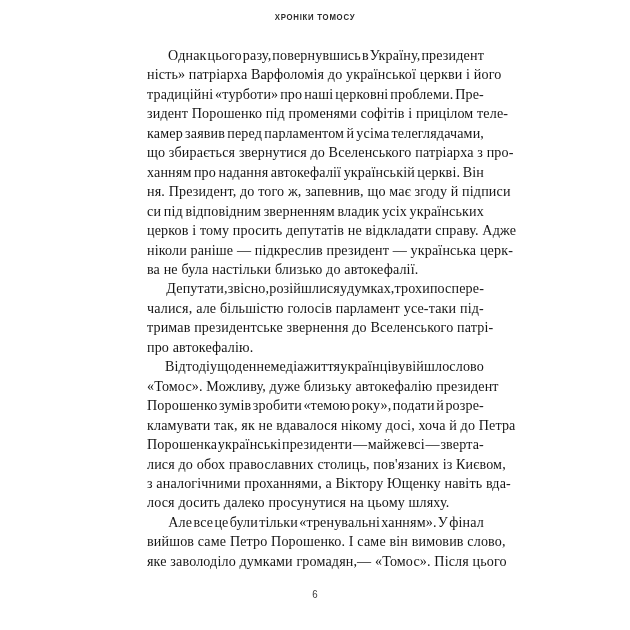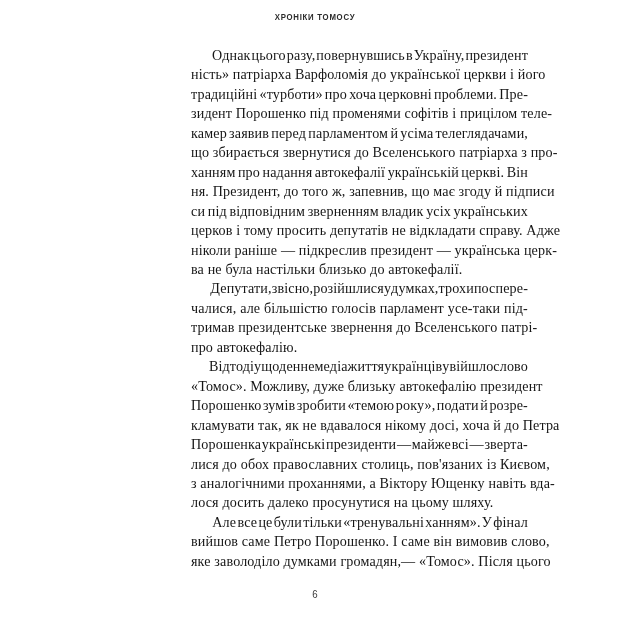--- a/index.html
+++ b/index.html
@@ -35,21 +35,20 @@
     color: #2b2b2b;
     transform: scaleX(0.82);
     transform-origin: center center;
     white-space: nowrap;
   }
   .text-block {
     position: absolute;
     left: 147px;
     top: 46px;
     width: 337px;
-    margin-left: 44px;
   }
   .para {
     margin: 0;
   }
   .line {
     display: block;
     font-size: 14.1px;
     line-height: 19.45px;
     white-space: nowrap;
     color: #161616;
@@ -102,21 +101,21 @@
           <span>повернувшись</span>
           <span>в</span>
           <span>Україну,</span>
           <span>президент</span>
       </div>
       <div class="line">ність» патріарха Варфоломія до української церкви і його</div>
       <div class="line just">
         <span>традиційні</span>
           <span>«турботи»</span>
           <span>про</span>
-          <span>хоча</span>
+          <span>наші</span>
           <span>церковні</span>
           <span>проблеми.</span>
           <span>Пре-</span>
       </div>
       <div class="line">зидент Порошенко під променями софітів і прицілом теле-</div>
       <div class="line just">
         <span>камер</span>
           <span>заявив</span>
           <span>перед</span>
           <span>парламентом</span>

